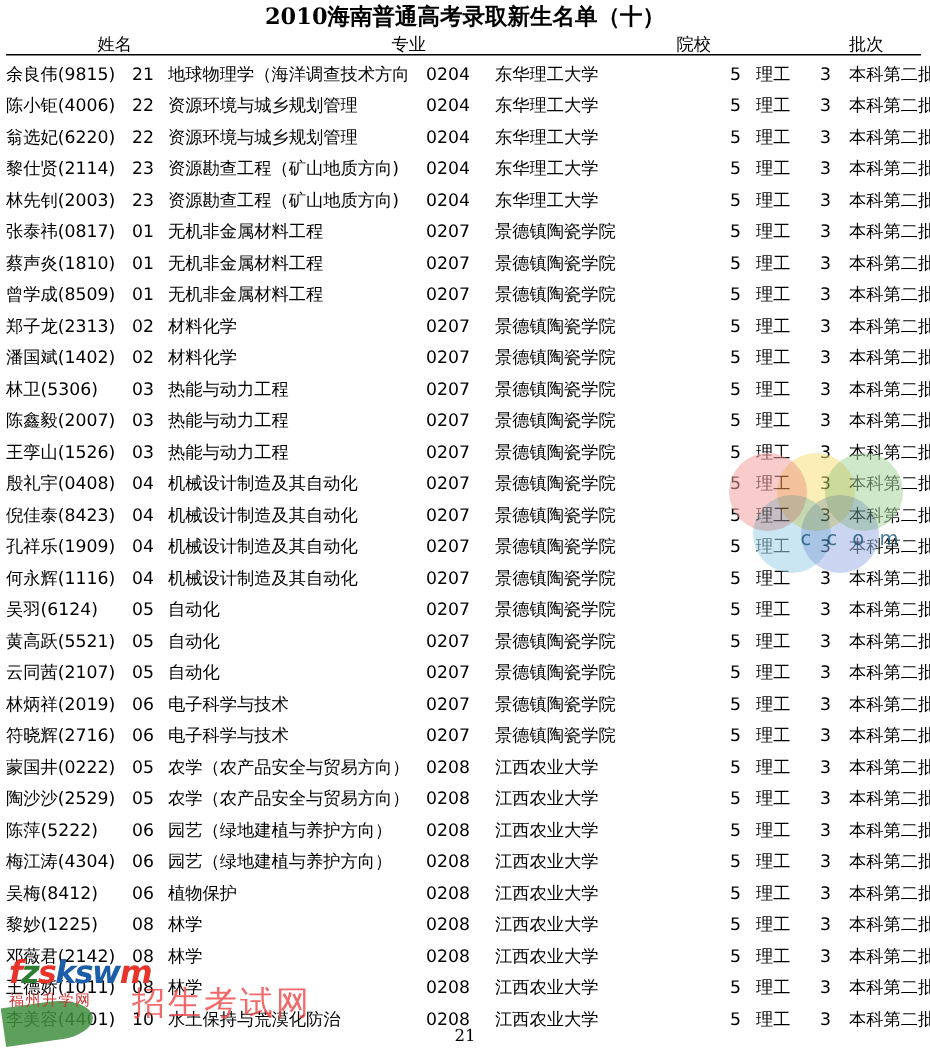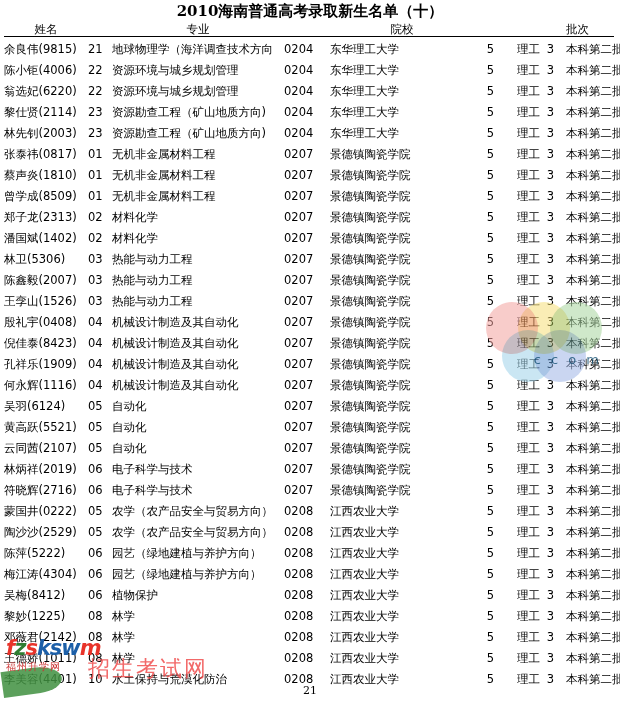--- a/index.html
+++ b/index.html
@@ -33,40 +33,40 @@
   
   table.roster {
     width: 608px;
     margin: 0 4px;
     border-collapse: collapse;
     font-size: 11.5px;
     table-layout: fixed;
   }
   table.roster th {
     font-weight: normal;
-    text-align: center;
+    text-align: right;
     padding: 0 0 2px 0;
     font-size: 11.5px;
     vertical-align: bottom;
   }
   table.roster td {
     padding: 0;
     height: 21px;
     line-height: 21px;
     white-space: nowrap;
     overflow: hidden;
     vertical-align: middle;
   }
   .c-name   { width: 84px; }
   .c-mcode  { width: 24px; text-align: left; }
   .c-major  { width: 172px; }
   .c-scode  { width: 46px; text-align: left; }
   .c-school { width: 144px; }
   .c-n1     { width: 30px; text-align: right; padding-right: 10px !important; }
-  .c-kel    { width: 36px; text-align: right; }
+  .c-kel    { width: 36px; text-align: left; }
   .c-n2     { width: 26px; text-align: right; padding-right: 12px !important; }
   .c-batch  { width: 76px; text-align: left; }
 
   thead th.c-n1 { text-align: left; padding-left: 0; }
   thead th.c-batch { text-align: left; }
   thead th.c-scode { text-align: left; }
 
   .hdr-row th {
     border-bottom: none;
   }

